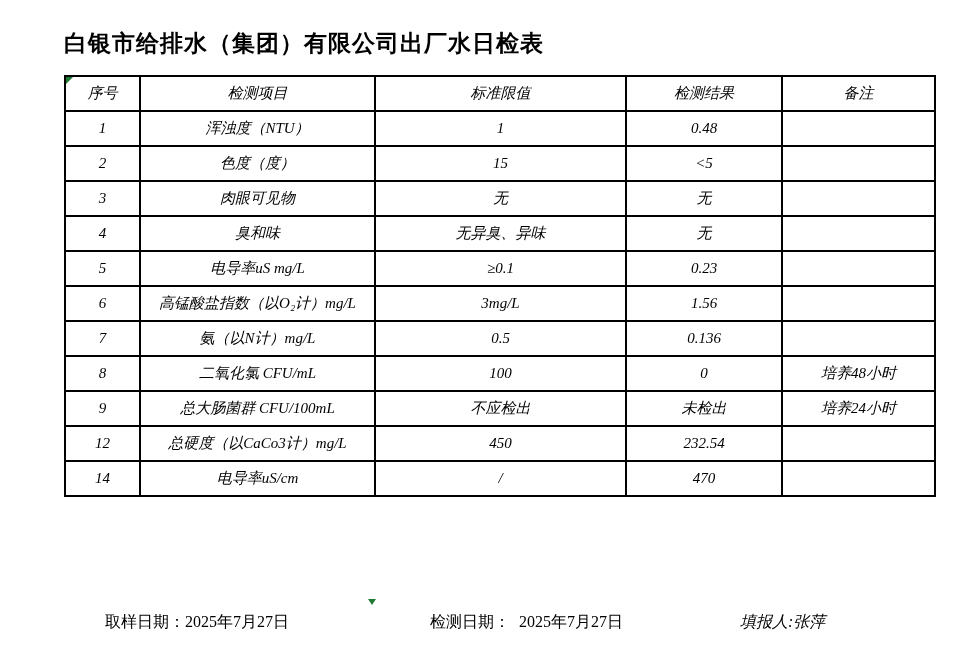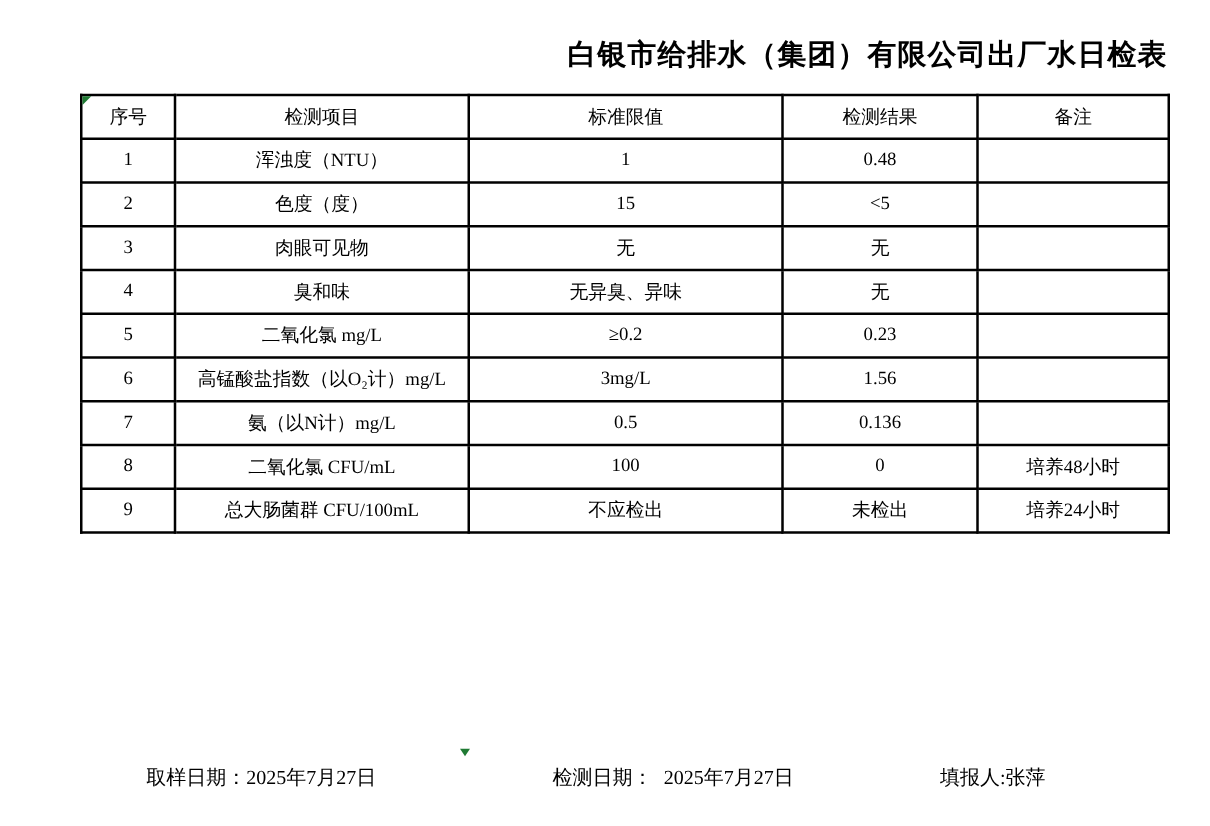--- a/index.html
+++ b/index.html
@@ -8,32 +8,33 @@
     position: relative;
     font-family: "Liberation Serif", "DejaVu Serif", serif;
     color: #000000;
     overflow: hidden;
   }
   .title {
     position: absolute;
     left: 64px;
     top: 28px;
     width: 870px;
-    text-align: right;
+    text-align: left;
     font-size: 23px;
     font-weight: bold;
     letter-spacing: 1px;
   }
   table.report {
     position: absolute;
     left: 64px;
     top: 75px;
     width: 870px;
     border-collapse: collapse;
     table-layout: fixed;
+    font-style: italic;
   }
   table.report th, table.report td {
     border: 2px solid #000000;
     height: 35px;
     text-align: center;
     vertical-align: middle;
     font-size: 15px;
     font-weight: normal;
     padding: 0 2px;
     overflow: hidden;
@@ -54,25 +55,24 @@
     width: 0; height: 0;
     border-left: 4px solid transparent;
     border-right: 4px solid transparent;
     border-top: 6px solid #1f7a33;
   }
   .footer-item {
     position: absolute;
     top: 612px;
     font-size: 16px;
     white-space: nowrap;
-    margin-left: 12px;
   }
   .footer-sampling { left: 105px; }
   .footer-testing  { left: 430px; text-align: center; }
-  .footer-reporter { left: 740px; }
+  .footer-reporter { left: 740px; font-style: italic; }
   .footer-testing .value { margin-left: 9px; }
 </style>
 </head>
 <body>
 
 <div class="title">白银市给排水（集团）有限公司出厂水日检表</div>
 
 <table class="report">
   <colgroup>
     <col style="width:75px">
@@ -114,22 +114,22 @@
     </tr>
     <tr>
       <td>4</td>
       <td>臭和味</td>
       <td>无异臭、异味</td>
       <td>无</td>
       <td></td>
     </tr>
     <tr>
       <td>5</td>
-      <td>二氧化氯 mg/L</td>
-      <td>≥0.2</td>
+      <td>电导率uS mg/L</td>
+      <td>≥0.1</td>
       <td>0.23</td>
       <td></td>
     </tr>
     <tr>
       <td>6</td>
       <td>高锰酸盐指数（以O₂计）mg/L</td>
       <td>3mg/L</td>
       <td>1.56</td>
       <td></td>
     </tr>
@@ -147,20 +147,34 @@
       <td>0</td>
       <td>培养48小时</td>
     </tr>
     <tr>
       <td>9</td>
       <td>总大肠菌群 CFU/100mL</td>
       <td>不应检出</td>
       <td>未检出</td>
       <td>培养24小时</td>
     </tr>
+    <tr>
+      <td>12</td>
+      <td>总硬度（以CaCo3计）mg/L</td>
+      <td>450</td>
+      <td>232.54</td>
+      <td></td>
+    </tr>
+    <tr>
+      <td>14</td>
+      <td>电导率uS/cm</td>
+      <td>/</td>
+      <td>470</td>
+      <td></td>
+    </tr>
   </tbody>
 </table>
 
 <div class="corner-marker"></div>
 <div class="bottom-marker"></div>
 
 <div class="footer-item footer-sampling">
   <span>取样日期：</span><span class="value">2025年7月27日</span>
 </div>
 <div class="footer-item footer-testing">

